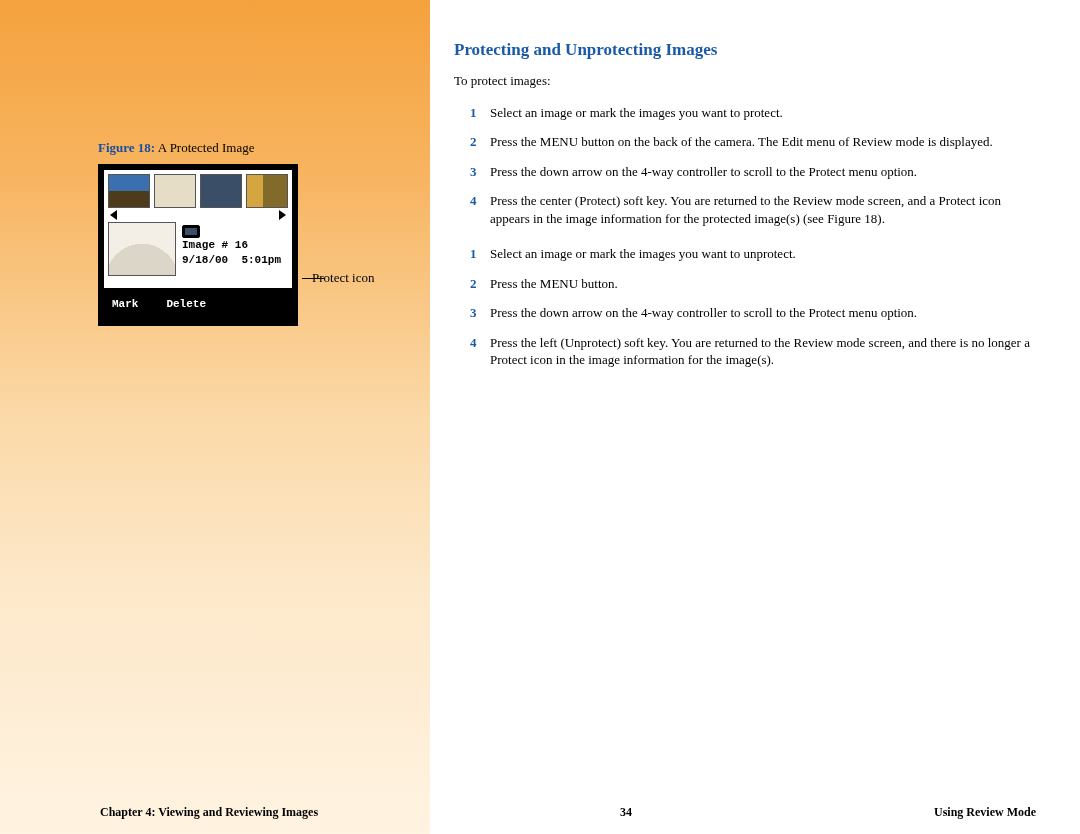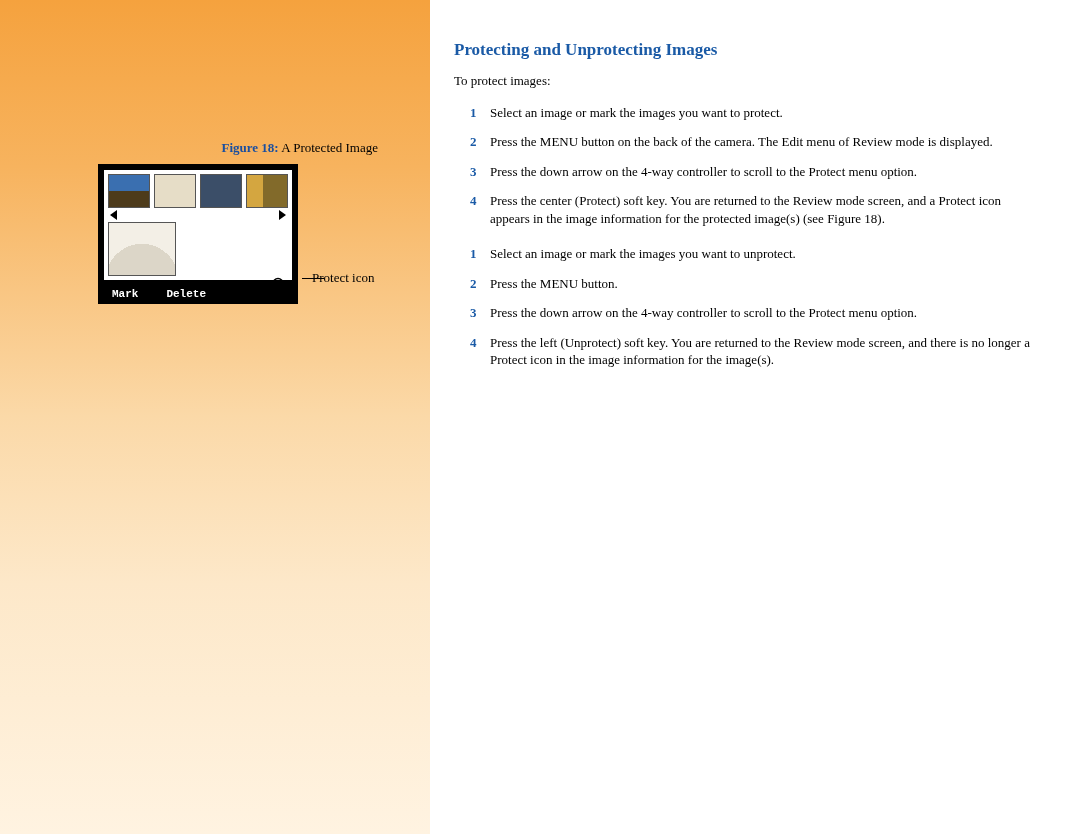--- a/index.html
+++ b/index.html
@@ -25,21 +25,21 @@
   }
   .figure-block {
     position: absolute;
     top: 140px;
     left: 98px;
     width: 280px;
   }
   .figure-caption {
     color: #000;
     font-size: 13px;
-    text-align: right;
+    text-align: left;
     margin-bottom: 8px;
     white-space: nowrap;
   }
   .figure-caption .figlabel { color: #1a4fa0; font-weight: bold; }
   .camera-screen {
     border: 6px solid #000;
     background: #fff;
     width: 200px;
     position: relative;
   }
@@ -116,22 +116,24 @@
   }
   .key-svg { width: 26px; height: 13px; }
   .softkey-bar {
     background: #000;
     color: #fff;
     display: flex;
     font-family: "Courier New", monospace;
     font-weight: bold;
     font-size: 11px;
     height: 18px;
-    padding: 8px 8px;
+    align-items: center;
+    padding: 16px 8px;
     gap: 28px;
+    margin-top: 8px;
   }
   .callout {
     position: absolute;
     left: 310px;
     top: 270px;
     font-size: 13px;
     color: #000;
     line-height: 1.2;
   }
   .callout-line {
@@ -188,20 +190,27 @@
             <div class="thumb thumb2"></div>
             <div class="thumb thumb3"></div>
             <div class="thumb thumb4"></div>
           </div>
           <div class="arrow-row">
             <div class="aleft"></div>
             <div class="aright"></div>
           </div>
           <div class="main-row">
             <div class="main-img"></div>
+            <div class="info-col">
+              <div><span class="card-icon"></span></div>
+              <div>Image # 16</div>
+              <div>
+                <span>9/18/00</span>&nbsp;&nbsp;<span>5:01pm</span>
+              </div>
+            </div>
             <div class="key-icon">
               <svg class="key-svg" viewBox="0 0 26 13">
                   <circle cx="20" cy="6.5" r="5" fill="none" stroke="#000" stroke-width="1.6"></circle>
                   <rect x="2" y="5.7" width="14" height="1.6" fill="#000"></rect>
                   <rect x="2" y="5.7" width="1.6" height="4" fill="#000"></rect>
                   <rect x="6" y="5.7" width="1.6" height="3" fill="#000"></rect>
                 </svg>
             </div>
           </div>
           <div class="softkey-bar">
@@ -249,14 +258,19 @@
           <span class="stepnum">3</span>
           <span>Press the down arrow on the 4-way controller to scroll to the Protect menu option.</span>
         </li>
       <li>
           <span class="stepnum">4</span>
           <span>Press the left (Unprotect) soft key. You are returned to the Review mode screen, and there is no longer a Protect icon in the image information for the image(s).</span>
         </li>
     </ol>
   </div>
 
+  <div class="footer">
+    <span>Chapter 4: Viewing and Reviewing Images</span>
+    <span>34</span>
+    <span>Using Review Mode</span>
+  </div>
 
 </div>
 
 </body></html>

